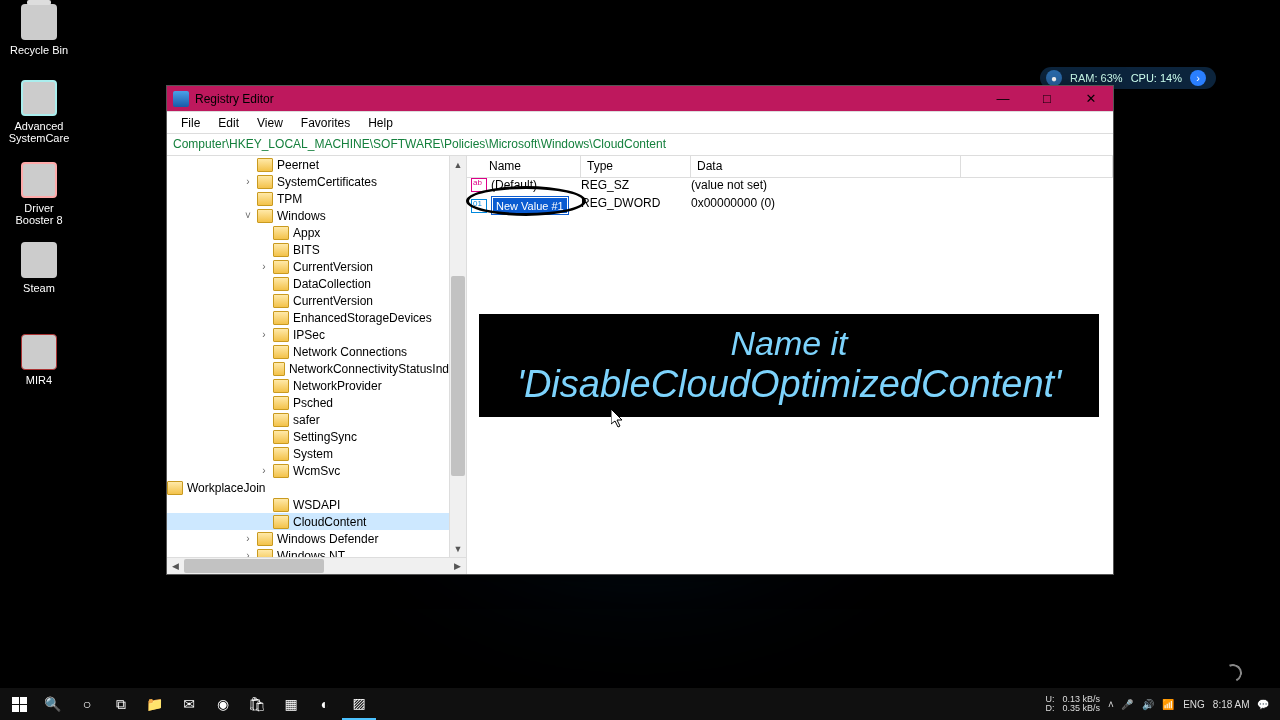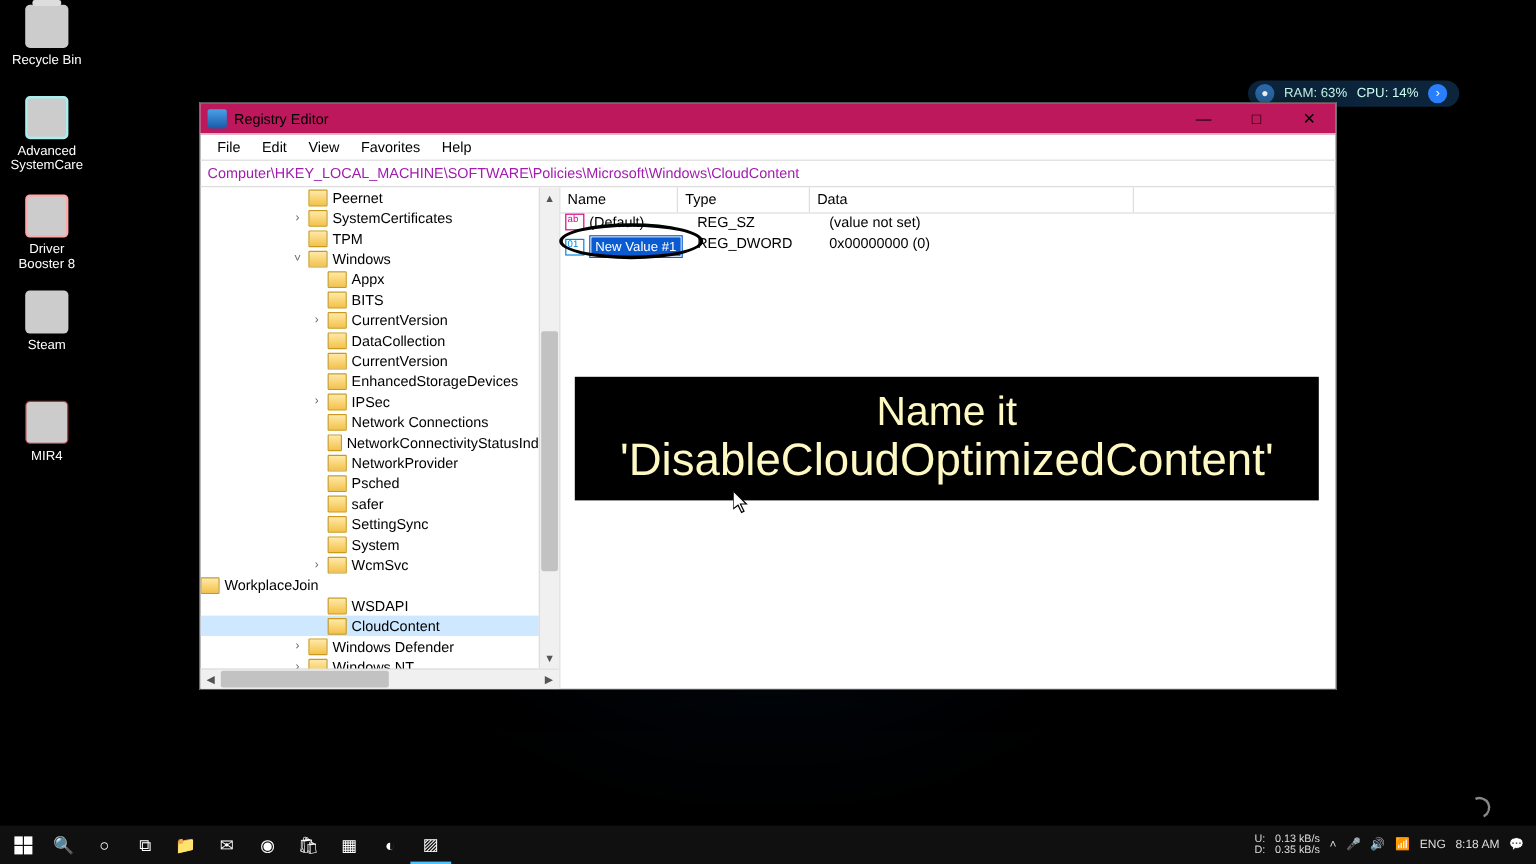--- a/index.html
+++ b/index.html
@@ -28,21 +28,21 @@
 
 .window { position:absolute; left:166px; top:85px; width:948px; height:490px; background:#fff; border:1px solid #555; box-shadow: 0 4px 20px rgba(0,0,0,0.5); display:flex; flex-direction:column; }
 .titlebar { height:26px; background:#be185d; display:flex; align-items:center; padding-left:6px; font-size:12px; border-bottom:1px solid #ddd; }
 .titlebar .ticon { width:16px;height:16px; background:linear-gradient(#4aa1e8,#1a5aa8); margin-right:6px; border-radius:2px; }
 .win-ctrls { margin-left:auto; display:flex; }
 .win-ctrls div { width:44px; height:26px; display:flex; align-items:center; justify-content:center; font-size:13px; cursor:pointer; }
 
 .menubar { height:22px; display:flex; align-items:center; padding-left:6px; font-size:12px; gap:2px; border-bottom:1px solid #ddd; }
 .menubar span { padding:2px 8px; cursor:pointer; }
 
-.addrbar { height:22px; border-bottom:1px solid #ddd; padding:3px 6px; font-size:12px; color:#a21caf; white-space:nowrap; overflow:hidden; }
+.addrbar { height:22px; border-bottom:1px solid #ddd; padding:3px 6px; font-size:12px; color:#15803d; white-space:nowrap; overflow:hidden; }
 
 .content { flex:1; display:flex; overflow:hidden; }
 
 
 .tree-wrap { width:300px; border-right:1px solid #ddd; display:flex; flex-direction:column; }
 .tree { flex:1; overflow:hidden; position:relative; font-size:12px; padding-top:2px; }
 .tree-inner { position:absolute; left:0; right:17px; top:0; }
 .tree-row { height:17px; display:flex; align-items:center; white-space:nowrap; cursor:pointer; }
 .tree-row .exp { width:12px; text-align:center; color:#666; font-size:10px; }
 .tree-row .fold { width:16px; height:14px; background:linear-gradient(#ffe9a8,#f3c24a); border:1px solid #c99a1f; border-radius:1px; margin-right:4px; }
@@ -74,21 +74,21 @@
 .col-type { width:110px; }
 .col-data { flex:1; }
 
 .editing { border:1px solid #0a5bd1; background:#0a5bd1; color:#fff; padding:0 2px; font-size:11px; height:15px; line-height:15px; display:inline-block; }
 .editing-wrap { border:1px solid #0a5bd1; padding:1px; background:#fff; }
 
 
 .circle-mark { position:absolute; border:3px solid #000; border-radius:50%; pointer-events:none; }
 
 
-.caption { position:absolute; background:#000; color:#fef9c3; text-align:center; padding:10px 14px; line-height:1.15; }
+.caption { position:absolute; background:#000; color:#7dd3fc; text-align:center; padding:10px 14px; line-height:1.15;font-style:italic; }
 .caption .l1 { font-size:34px; }
 .caption .l2 { font-size:38px; }
 
 
 .cursor { position:absolute; width:14px; height:20px; }
 .cursor svg { display:block; }
 
 
 .taskbar { position:absolute; left:0; right:0; bottom:0; height:32px; background:#101010; display:flex; align-items:center; padding:0 2px; }
 .tb-btn { width:34px; height:32px; display:flex; align-items:center; justify-content:center; color:#fff; font-size:14px; cursor:pointer; }
@@ -273,21 +273,21 @@
         <div class="arr">◀</div>
         <div class="track">
             <div class="thumb"></div>
           </div>
         <div class="arr">▶</div>
       </div>
     </div>
 
     <div class="list">
       <div class="list-head">
-        <div style="width:98px;">Name</div>
+        <div style="width:98px;margin-left:16px;">Name</div>
         <div style="width:110px;">Type</div>
         <div style="width:270px;">Data</div>
         <div style="flex:1;"></div>
       </div>
       <div class="list-body" id="list-body">
           <div class="list-row">
             <span class="col-name">
               <span class="cico ico-sz"></span>
               <span>(Default)</span>
             </span>

